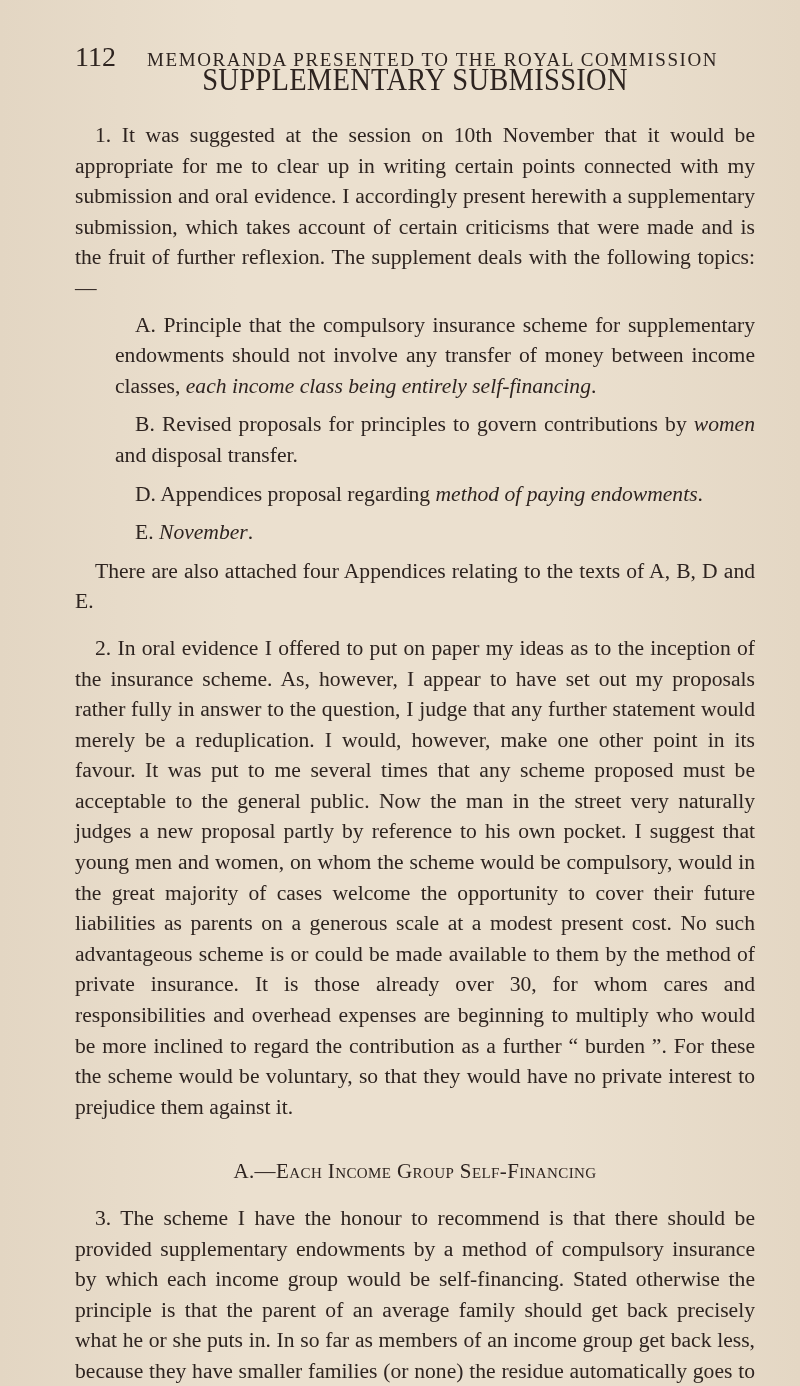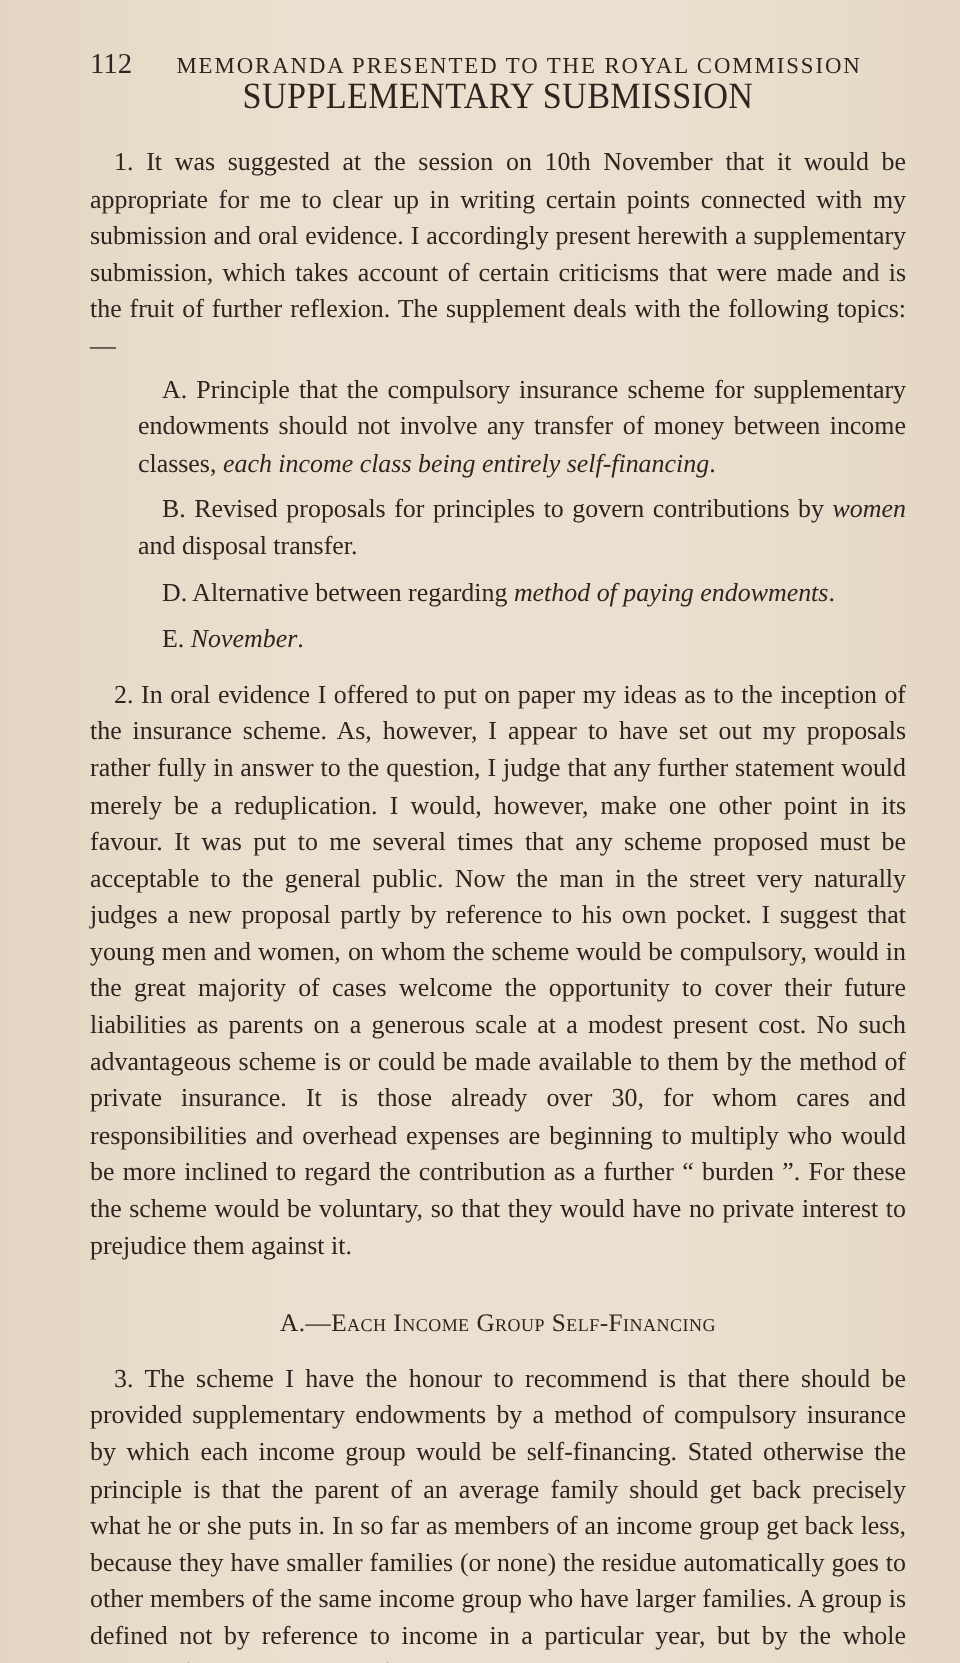--- a/index.html
+++ b/index.html
@@ -27,21 +27,21 @@
     top: 41px;
     left: 0;
     width: 680px;
     font-size: 19px;
     letter-spacing: 1.6px;
     white-space: nowrap;
   }
   .running-head .page-num {
     display: inline-block;
     width: 72px;
-    font-size: 24px;
+    font-size: 28px;
     letter-spacing: 0;
   }
   .doc-title {
     position: absolute;
     top: 62px;
     left: 0;
     width: 680px;
     text-align: center;
     font-size: 31px;
     letter-spacing: 0.3px;
@@ -108,29 +108,30 @@
 
     <div class="topic">
       <span>B.</span>
       <span>Revised proposals for principles to govern contributions by</span>
       <i>women</i><span> and disposal transfer.</span>
     </div>
 
 
     <div class="topic">
       <span>D.</span>
-      <span>Alternative between regarding</span>
+      <span>Appendices proposal regarding</span>
       <i>method of paying endowments</i><span>.</span>
     </div>
 
     <div class="topic">
       <span>E.</span>
       <i>November</i><span>.</span>
     </div>
 
+    <p class="para-after-list">There are also attached four Appendices relating to the texts of A, B, D and E.</p>
 
     <p class="para spaced">2. In oral evidence I offered to put on paper my ideas as to the inception of the insurance scheme. As, however, I appear to have set out my proposals rather fully in answer to the question, I judge that any further statement would merely be a reduplication. I would, however, make one other point in its favour. It was put to me several times that any scheme proposed must be acceptable to the general public. Now the man in the street very naturally judges a new proposal partly by reference to his own pocket. I suggest that young men and women, on whom the scheme would be compulsory, would in the great majority of cases welcome the opportunity to cover their future liabilities as parents on a generous scale at a modest present cost. No such advantageous scheme is or could be made available to them by the method of private insurance. It is those already over 30, for whom cares and responsibilities and overhead expenses are beginning to multiply who would be more inclined to regard the contribution as a further “ burden ”. For these the scheme would be voluntary, so that they would have no private interest to prejudice them against it.</p>
 
     <div class="section-heading">A.—Each Income Group Self-Financing</div>
 
     <p class="para">3. The scheme I have the honour to recommend is that there should be provided supplementary endowments by a method of compulsory insurance by which each income group would be self-financing. Stated otherwise the principle is that the parent of an average family should get back precisely what he or she puts in. In so far as members of an income group get back less, because they have smaller families (or none) the residue automatically goes to other members of the same income group who have larger families. A group is defined not by reference to income in a particular year, but by the whole pattern of income through life.</p>
 
   </div>
 </div>
 

